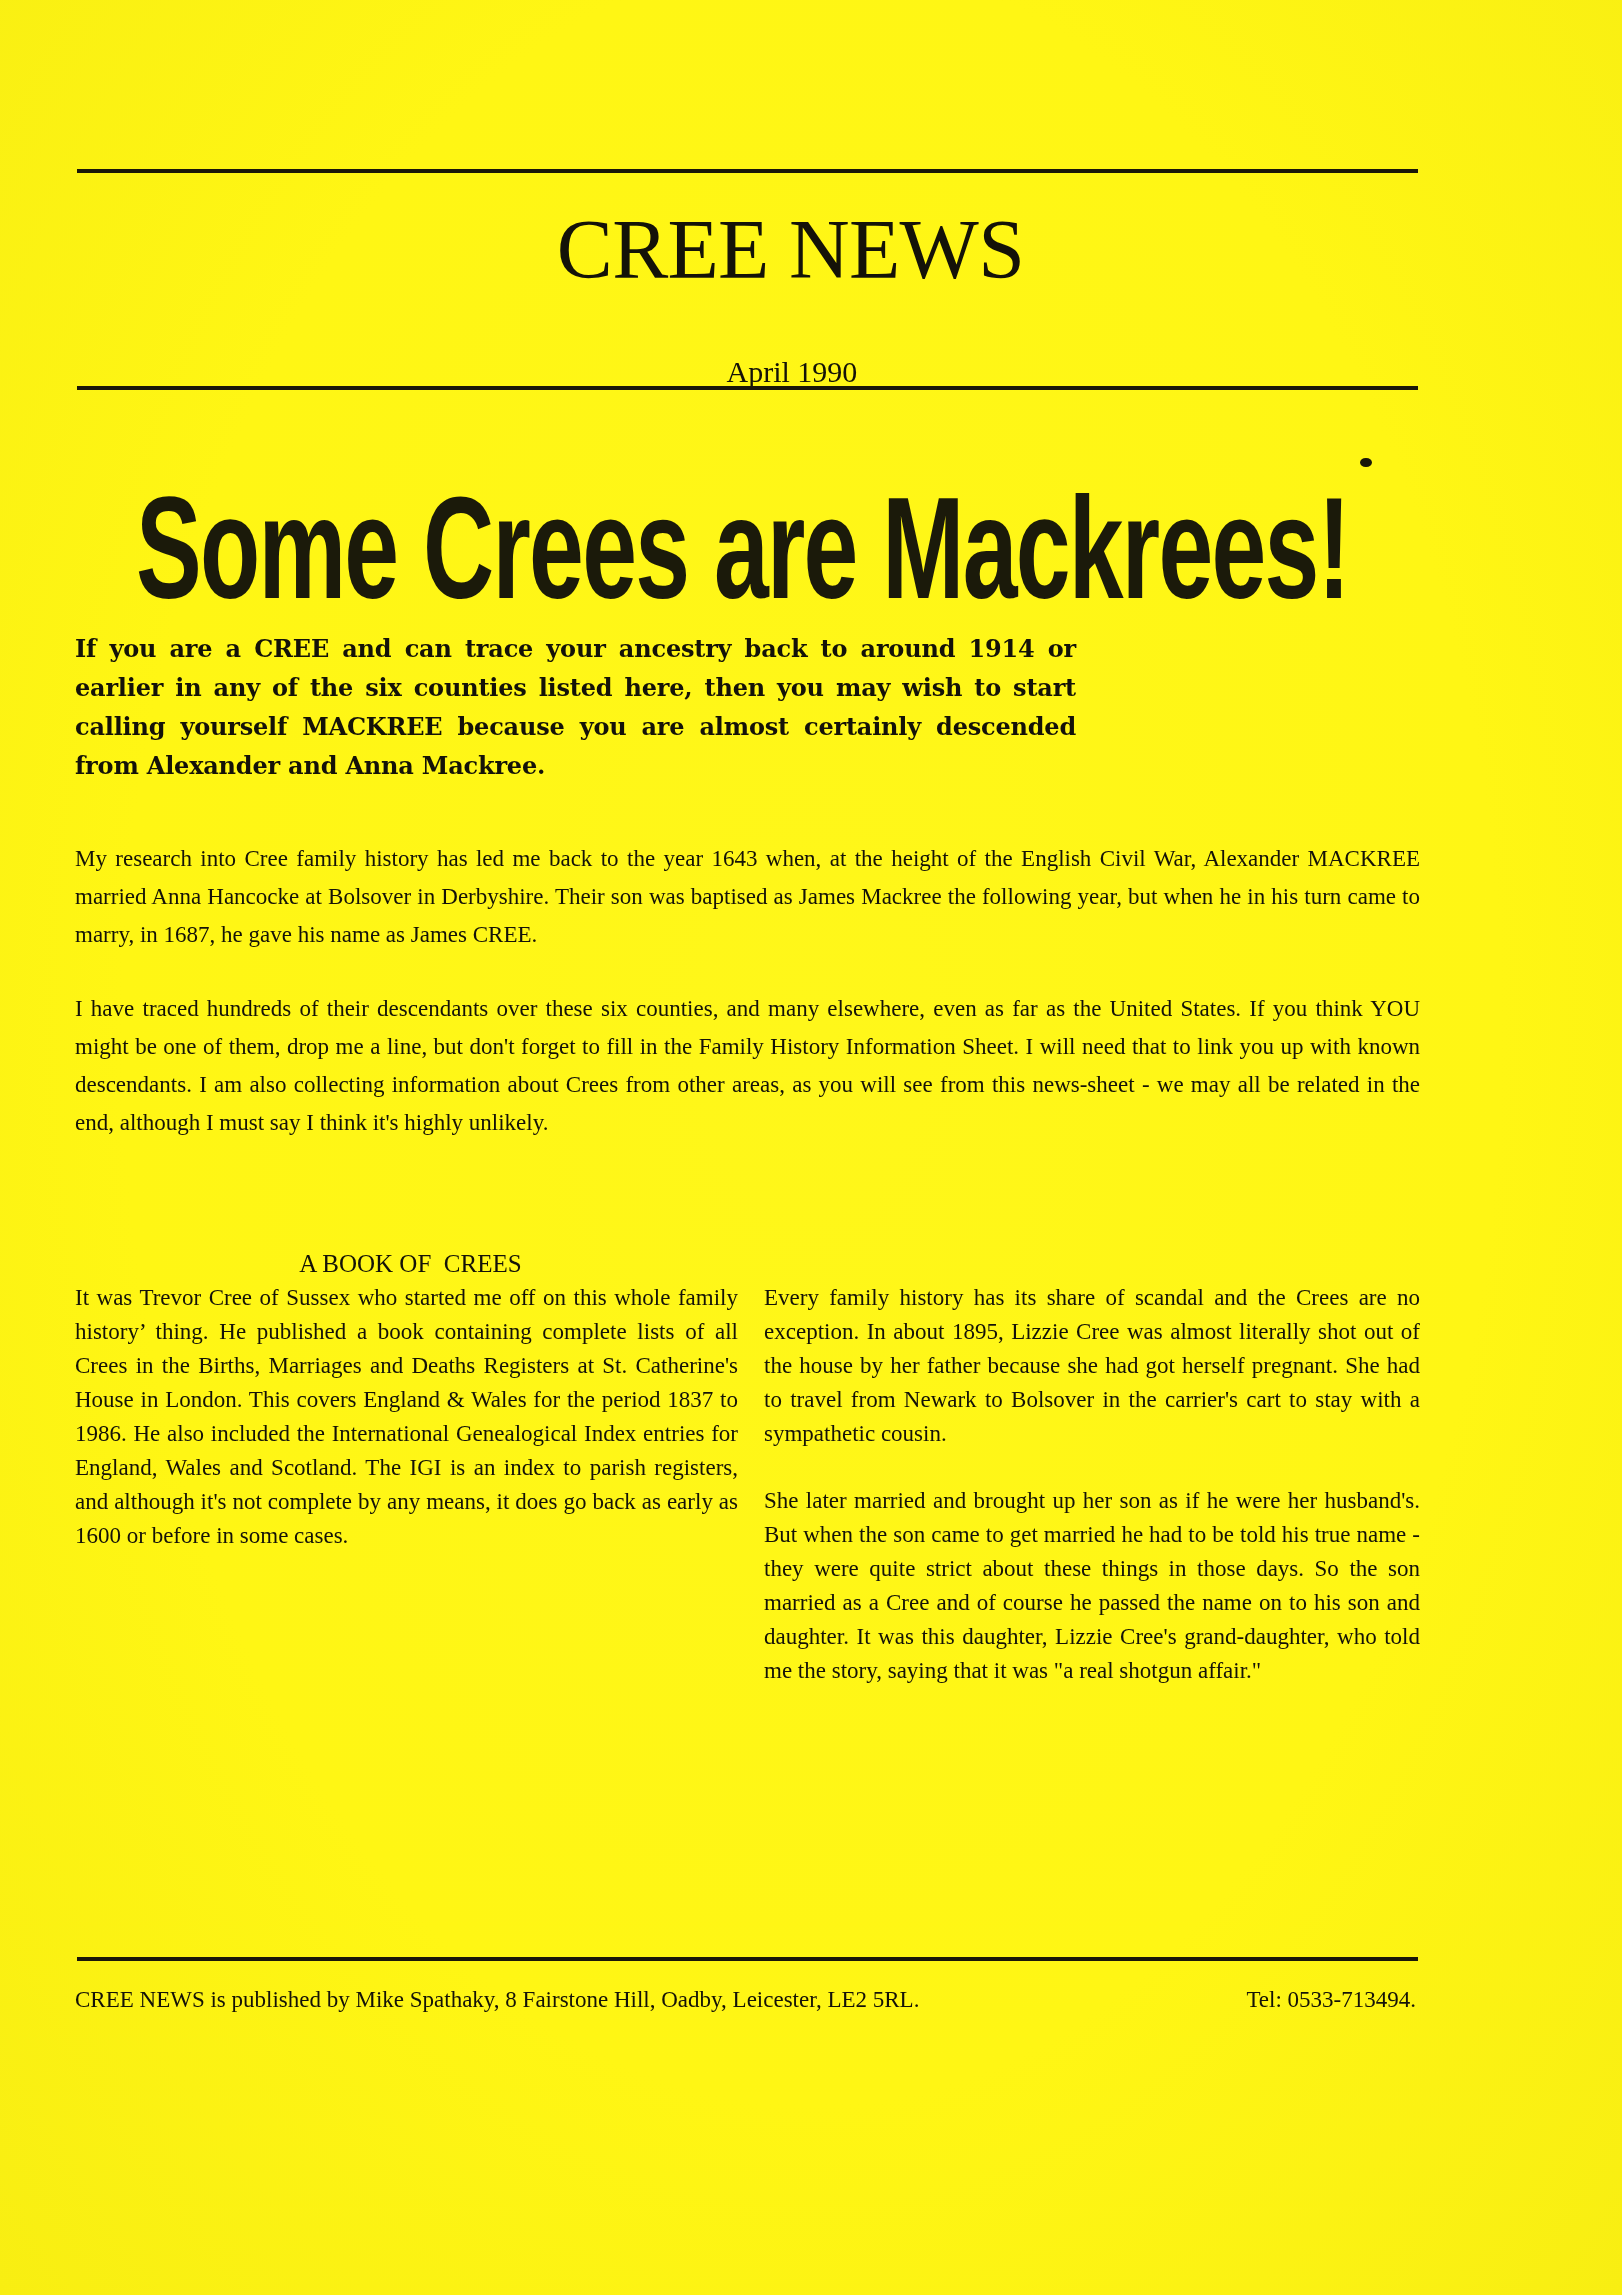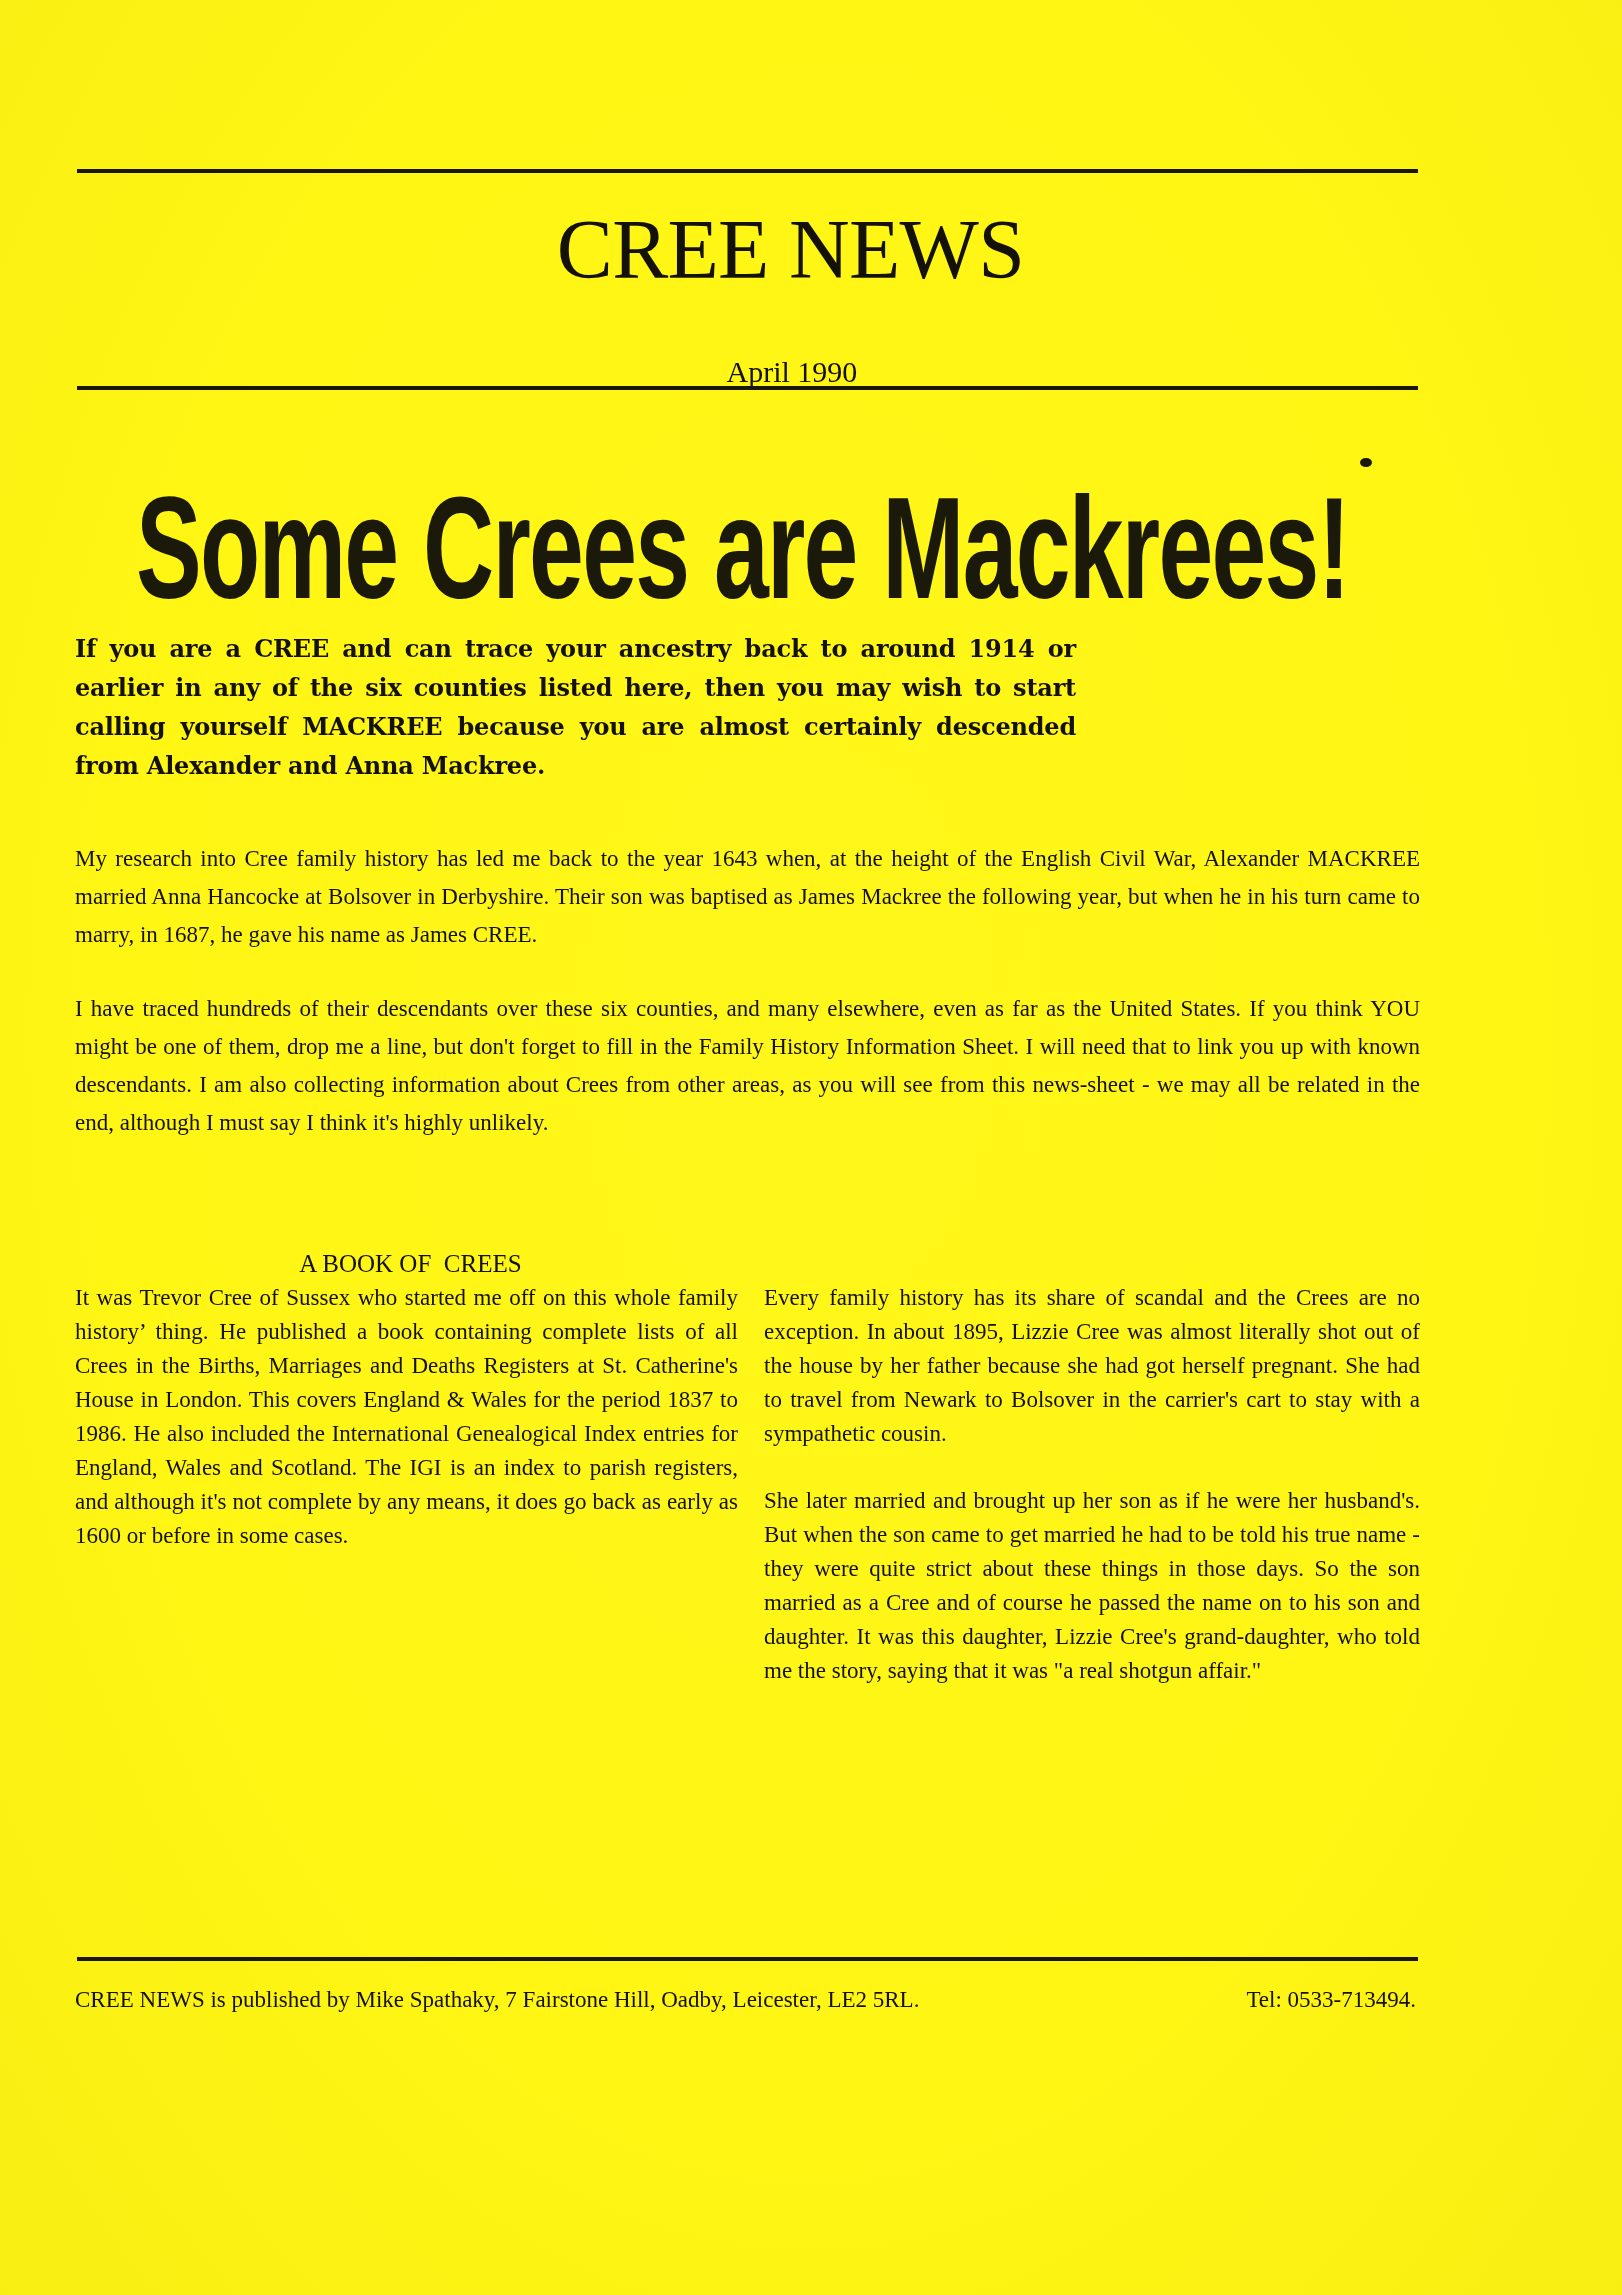--- a/index.html
+++ b/index.html
@@ -170,18 +170,18 @@
   </div>
 
   <div class="col col-right">
     <p>Every family history has its share of scandal and the Crees are no exception. In about 1895, Lizzie Cree was almost literally shot out of the house by her father because she had got herself pregnant. She had to travel from Newark to Bolsover in the carrier's cart to stay with a sympathetic cousin.</p>
     <p>She later married and brought up her son as if he were her husband's. But when the son came to get married he had to be told his true name - they were quite strict about these things in those days. So the son married as a Cree and of course he passed the name on to his son and daughter.  It was this daughter, Lizzie Cree's grand-daughter, who told me the story, saying that it was "a real shotgun affair."</p>
   </div>
 
   <div class="rule" style="top:1957px;"></div>
 
   <div class="footer">
-    <span class="footer-pub">CREE NEWS is published by Mike Spathaky, 7 Fairstone Hill, Oadby, Leicester, LE2 5RL.</span>
+    <span class="footer-pub">CREE NEWS is published by Mike Spathaky, 8 Fairstone Hill, Oadby, Leicester, LE2 5RL.</span>
     <span class="footer-tel">Tel: 0533-713494.</span>
   </div>
 
 </div>
 
 
 </body></html>

